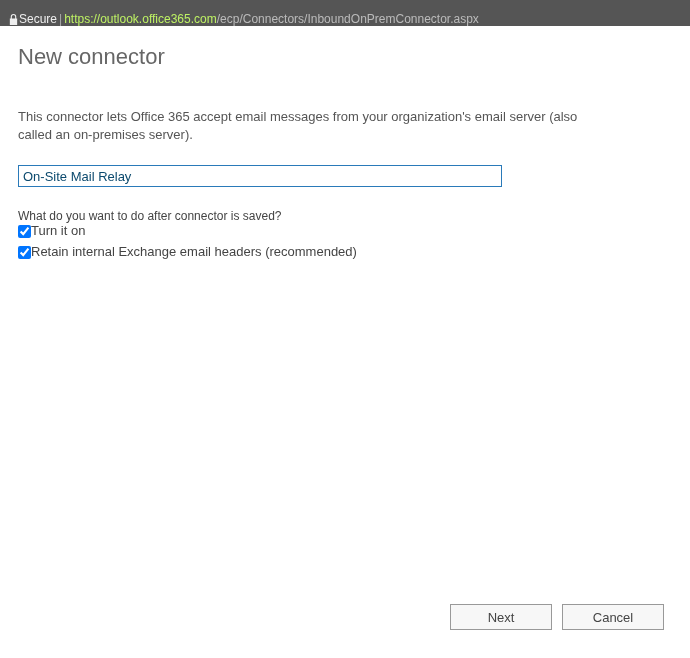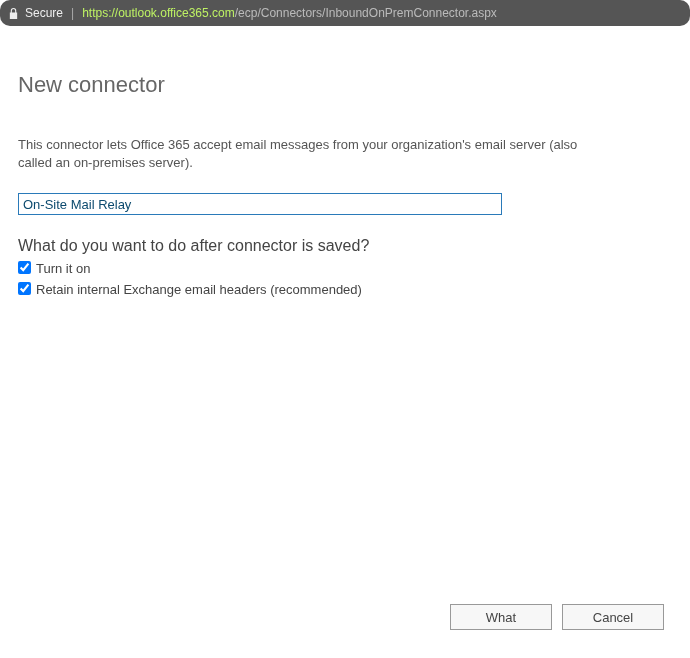--- a/index.html
+++ b/index.html
@@ -13,43 +13,41 @@
       color: #333;
       background: #fff;
       width: 690px;
       height: 658px;
       overflow: hidden;
     }
     .address-bar {
       background: #555;
       height: 26px;
       display: flex;
-      align-items: center;
+      align-items: flex-end;
       padding: 0 8px;
       color: #ddd;
       font-size: 12px;
-      gap: 6px;
-      border-radius: 10px;
     }
     .address-bar .divider {
       color: #aaa;
       margin: 0 2px;
     }
     .address-bar .secure-label {
       color: #eee;
       font-size: 12px;
     }
     .address-bar .url-host {
       color: #bef264;
     }
     .address-bar .url-path {
       color: #bbb;
     }
     .page-content {
-      padding: 34px 18px 0 18px;
+      padding: 6px 18px 0 18px;
       position: relative;
       height: calc(100% - 26px);
     }
     .page-title {
       font-size: 22px;
       font-weight: 300;
       color: #666;
       margin-bottom: 38px;
       margin-top: 12px;
     }
@@ -82,29 +80,27 @@
       padding: 4px;
       font-size: 13px;
       font-family: inherit;
       resize: none;
       outline: none;
     }
     .field-group {
       margin-bottom: 22px;
     }
     .question-label {
-      font-size: 16px;
+      font-size: 12px;
       color: #444;
       margin-top: 18px;
-      margin-bottom: 6px;
     }
     .checkbox-row {
       display: flex;
-      align-items: flex-start;
-      gap: 5px;
+      align-items: flex-end;
       margin-bottom: 6px;
       font-size: 13px;
       color: #444;
     }
     .checkbox-row input[type="checkbox"] {
       width: 13px;
       height: 13px;
       cursor: pointer;
     }
     .button-row {
@@ -163,16 +159,16 @@
     <input type="checkbox" checked="" style="">
     <span>Turn it on</span>
   </label>
 
   <label class="checkbox-row">
     <input type="checkbox" checked="" style="">
     <span>Retain internal Exchange email headers (recommended)</span>
   </label>
 
   <div class="button-row">
-    <button class="btn">What</button>
+    <button class="btn">Next</button>
     <button class="btn">Cancel</button>
   </div>
 </div>
 
 </body></html>

